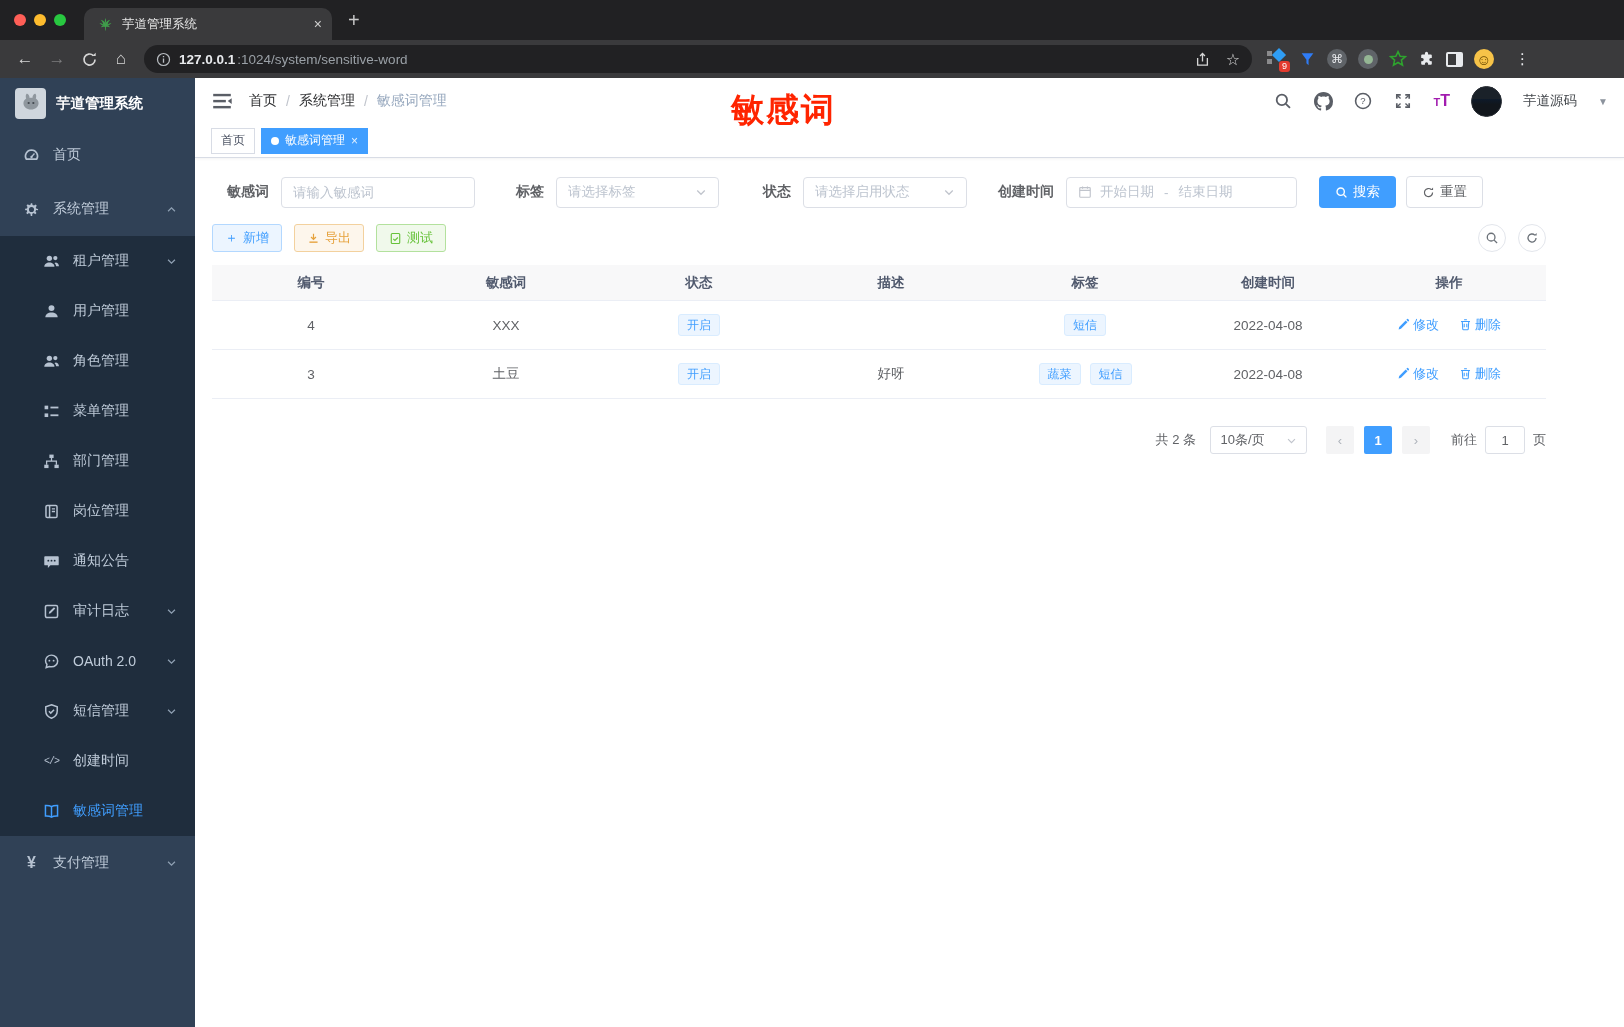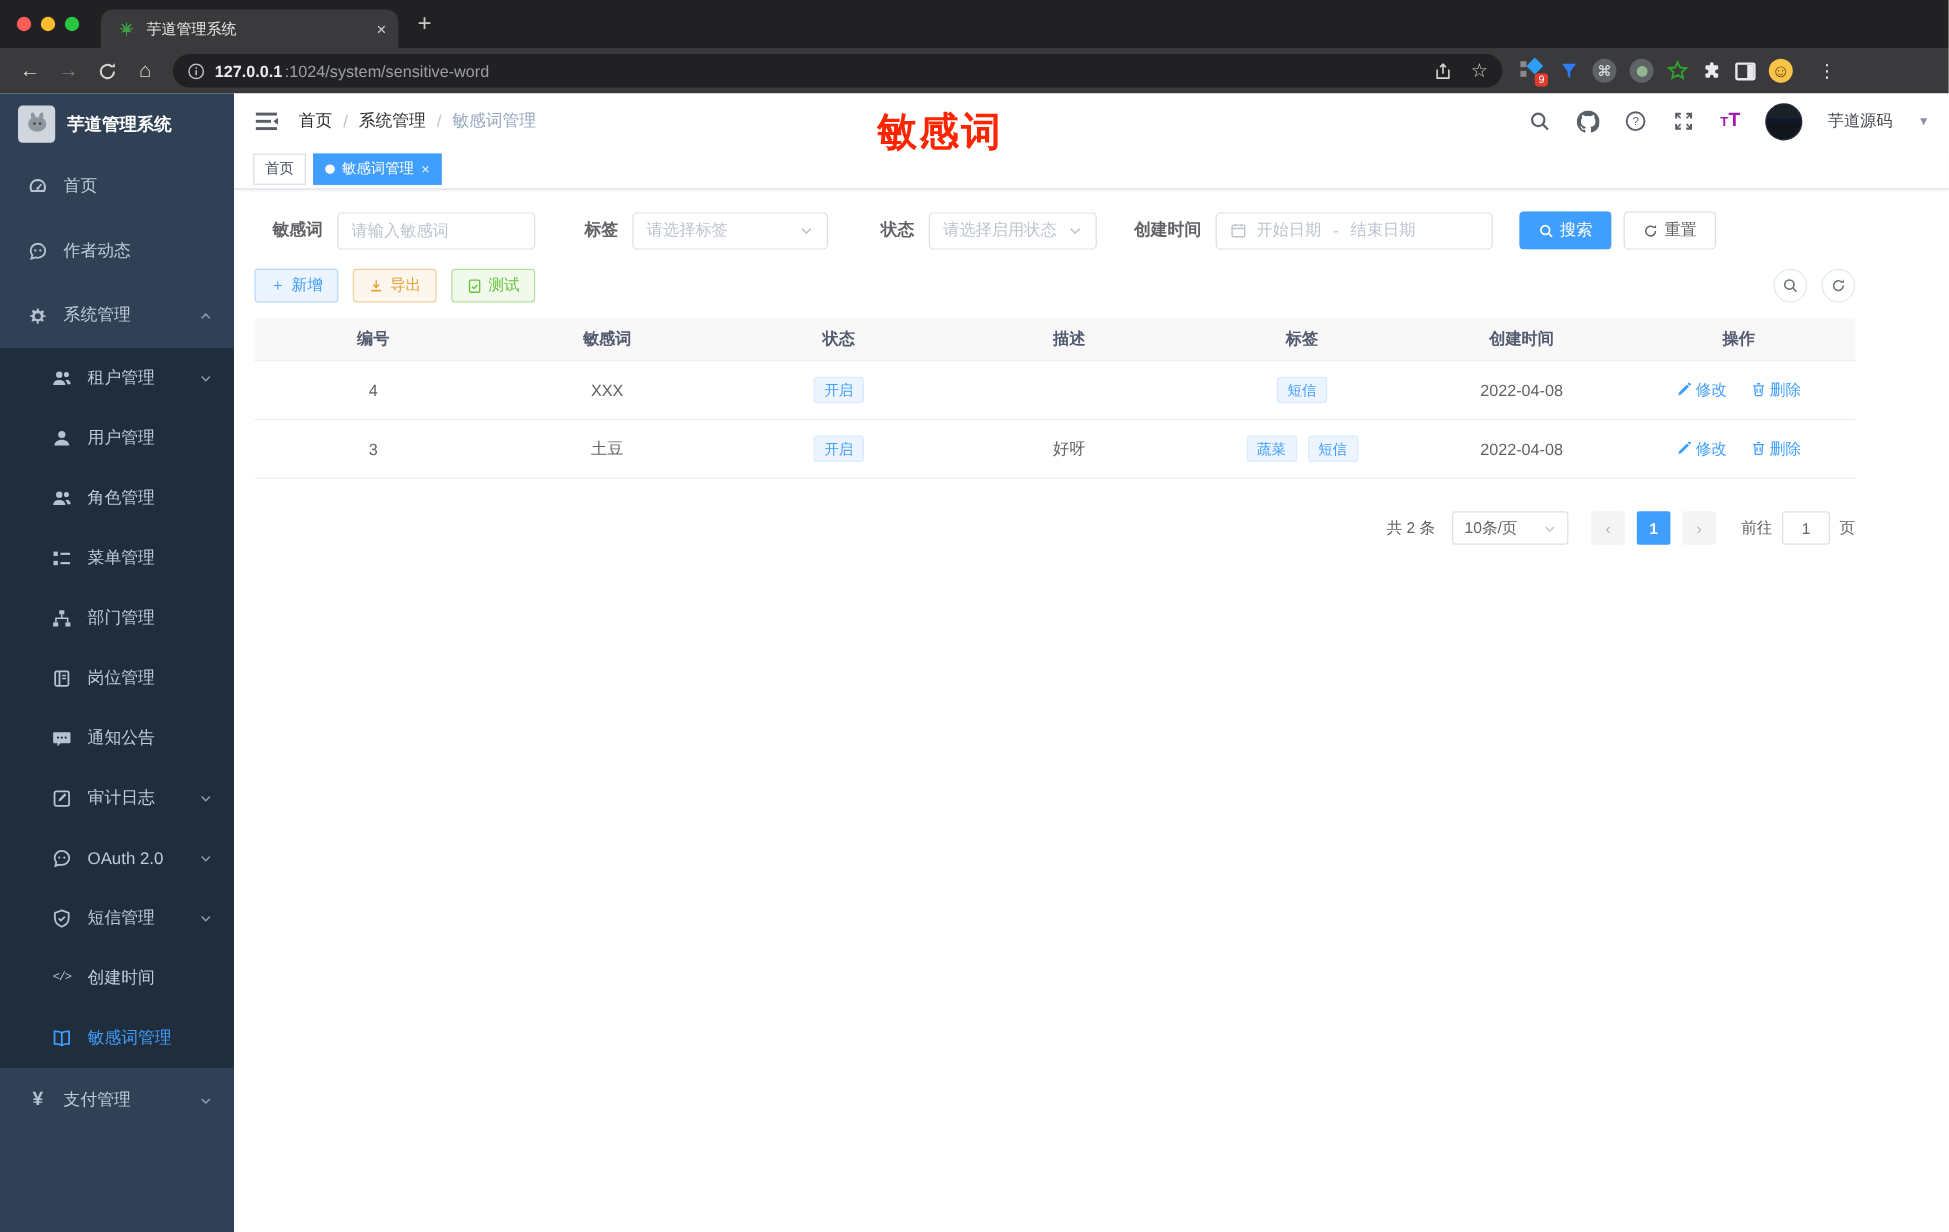--- a/index.html
+++ b/index.html
@@ -84,23 +84,23 @@
   .filterbar { display:flex; align-items:center; height:32px; margin-bottom:16px; padding-left:15px;
     font-size:14px; color:#606266; }
   .fgroup { display:flex; align-items:center; }
   .flabel { font-weight:700; color:#606266; margin-right:12px; white-space:nowrap; }
   .ctl { height:31px; border:1px solid #dcdfe6; border-radius:4px; background:#fff; display:flex;
     align-items:center; padding:0 11px; font-size:13.5px; color:#606266; }
   .ctl input { border:none; outline:none; width:100%; font-size:13.5px; color:#606266; background:transparent;
     font-family:inherit; }
   .ctl input::placeholder, .ph { color:#bdc4cf; }
   .ctl .ccaret { margin-left:auto; color:#c0c4cc; }
-  .w-keyword { width:165px; margin-right:41px; }
+  .w-keyword { width:194px; margin-right:41px; }
   .w-tag { width:163px; margin-right:44px; }
-  .w-status { width:140px; margin-right:31px; }
+  .w-status { width:164px; margin-right:31px; }
   .w-date { width:231px; margin-right:22px; }
   .date-sep { color:#bdc4cf; margin:0 10px; }
   .cal { color:#c0c4cc; margin-right:8px; }
   .btn { height:32px; border-radius:4px; display:inline-flex; align-items:center; gap:5px; font-size:13.5px;
     padding:0 15px; cursor:pointer; border:1px solid transparent; white-space:nowrap; }
   .btn-primary { background:#409eff; color:#fff; }
   .btn-default { background:#fff; border-color:#dcdfe6; color:#606266; margin-left:10px; }
 
   .actionbar { display:flex; align-items:center; margin-bottom:13px; }
   .btn-sm { height:28px; font-size:13px; padding:0 12px; border-radius:3px; margin-right:12px; }
@@ -238,30 +238,20 @@
         <span class="micon">
           <svg width="17" height="17" viewBox="0 0 16 16">
               <path d="M8 2.8a5.7 5.7 0 0 0-4.9 8.6h9.8A5.7 5.7 0 0 0 8 2.8z" fill="none" stroke="currentColor" stroke-width="1.5"></path>
               <path d="M8 9.3l2.8-3.2" stroke="currentColor" stroke-width="1.3"></path>
               <circle cx="8" cy="9.4" r="1.1" fill="currentColor"></circle>
             </svg>
         </span>
         <span>首页</span>
       </div>
 
-      <div class="mi">
-        <span class="micon">
-          <svg width="17" height="17" viewBox="0 0 16 16">
-              <path d="M8 2a5.6 5.3 0 0 0-5.6 5.3c0 1.3.5 2.5 1.3 3.4L3 13.7l3-1a6.3 6.3 0 0 0 2 .3A5.6 5.3 0 0 0 8 2z" fill="none" stroke="currentColor" stroke-width="1.4"></path>
-              <circle cx="6" cy="7.2" r=".9" fill="currentColor"></circle>
-              <circle cx="10" cy="7.2" r=".9" fill="currentColor"></circle>
-            </svg>
-        </span>
-        <span>作者动态</span>
-      </div>
 
       <div class="mi">
         <span class="micon">
           <svg width="17" height="17" viewBox="0 0 16 16" fill="currentColor">
               <path d="M8 5.6A2.4 2.4 0 1 0 8 10.4 2.4 2.4 0 0 0 8 5.6zm6 3.1l-1.7-.3c-.1.5-.3 1-.6 1.4l1 1.4-1.2 1.2-1.4-1c-.4.3-.9.5-1.4.6L8.7 14H7.3L7 12c-.5-.1-1-.3-1.4-.6l-1.4 1-1.2-1.2 1-1.4c-.3-.4-.5-.9-.6-1.4L2 8.7V7.3l1.7-.3c.1-.5.3-1 .6-1.4l-1-1.4 1.2-1.2 1.4 1c.4-.3.9-.5 1.4-.6L7.3 2h1.4l.3 1.7c.5.1 1 .3 1.4.6l1.4-1 1.2 1.2-1 1.4c.3.4.5.9.6 1.4l1.7.3z"></path>
             </svg>
         </span>
         <span>系统管理</span>
         <span class="arrow up">
           <svg viewBox="0 0 16 16">

